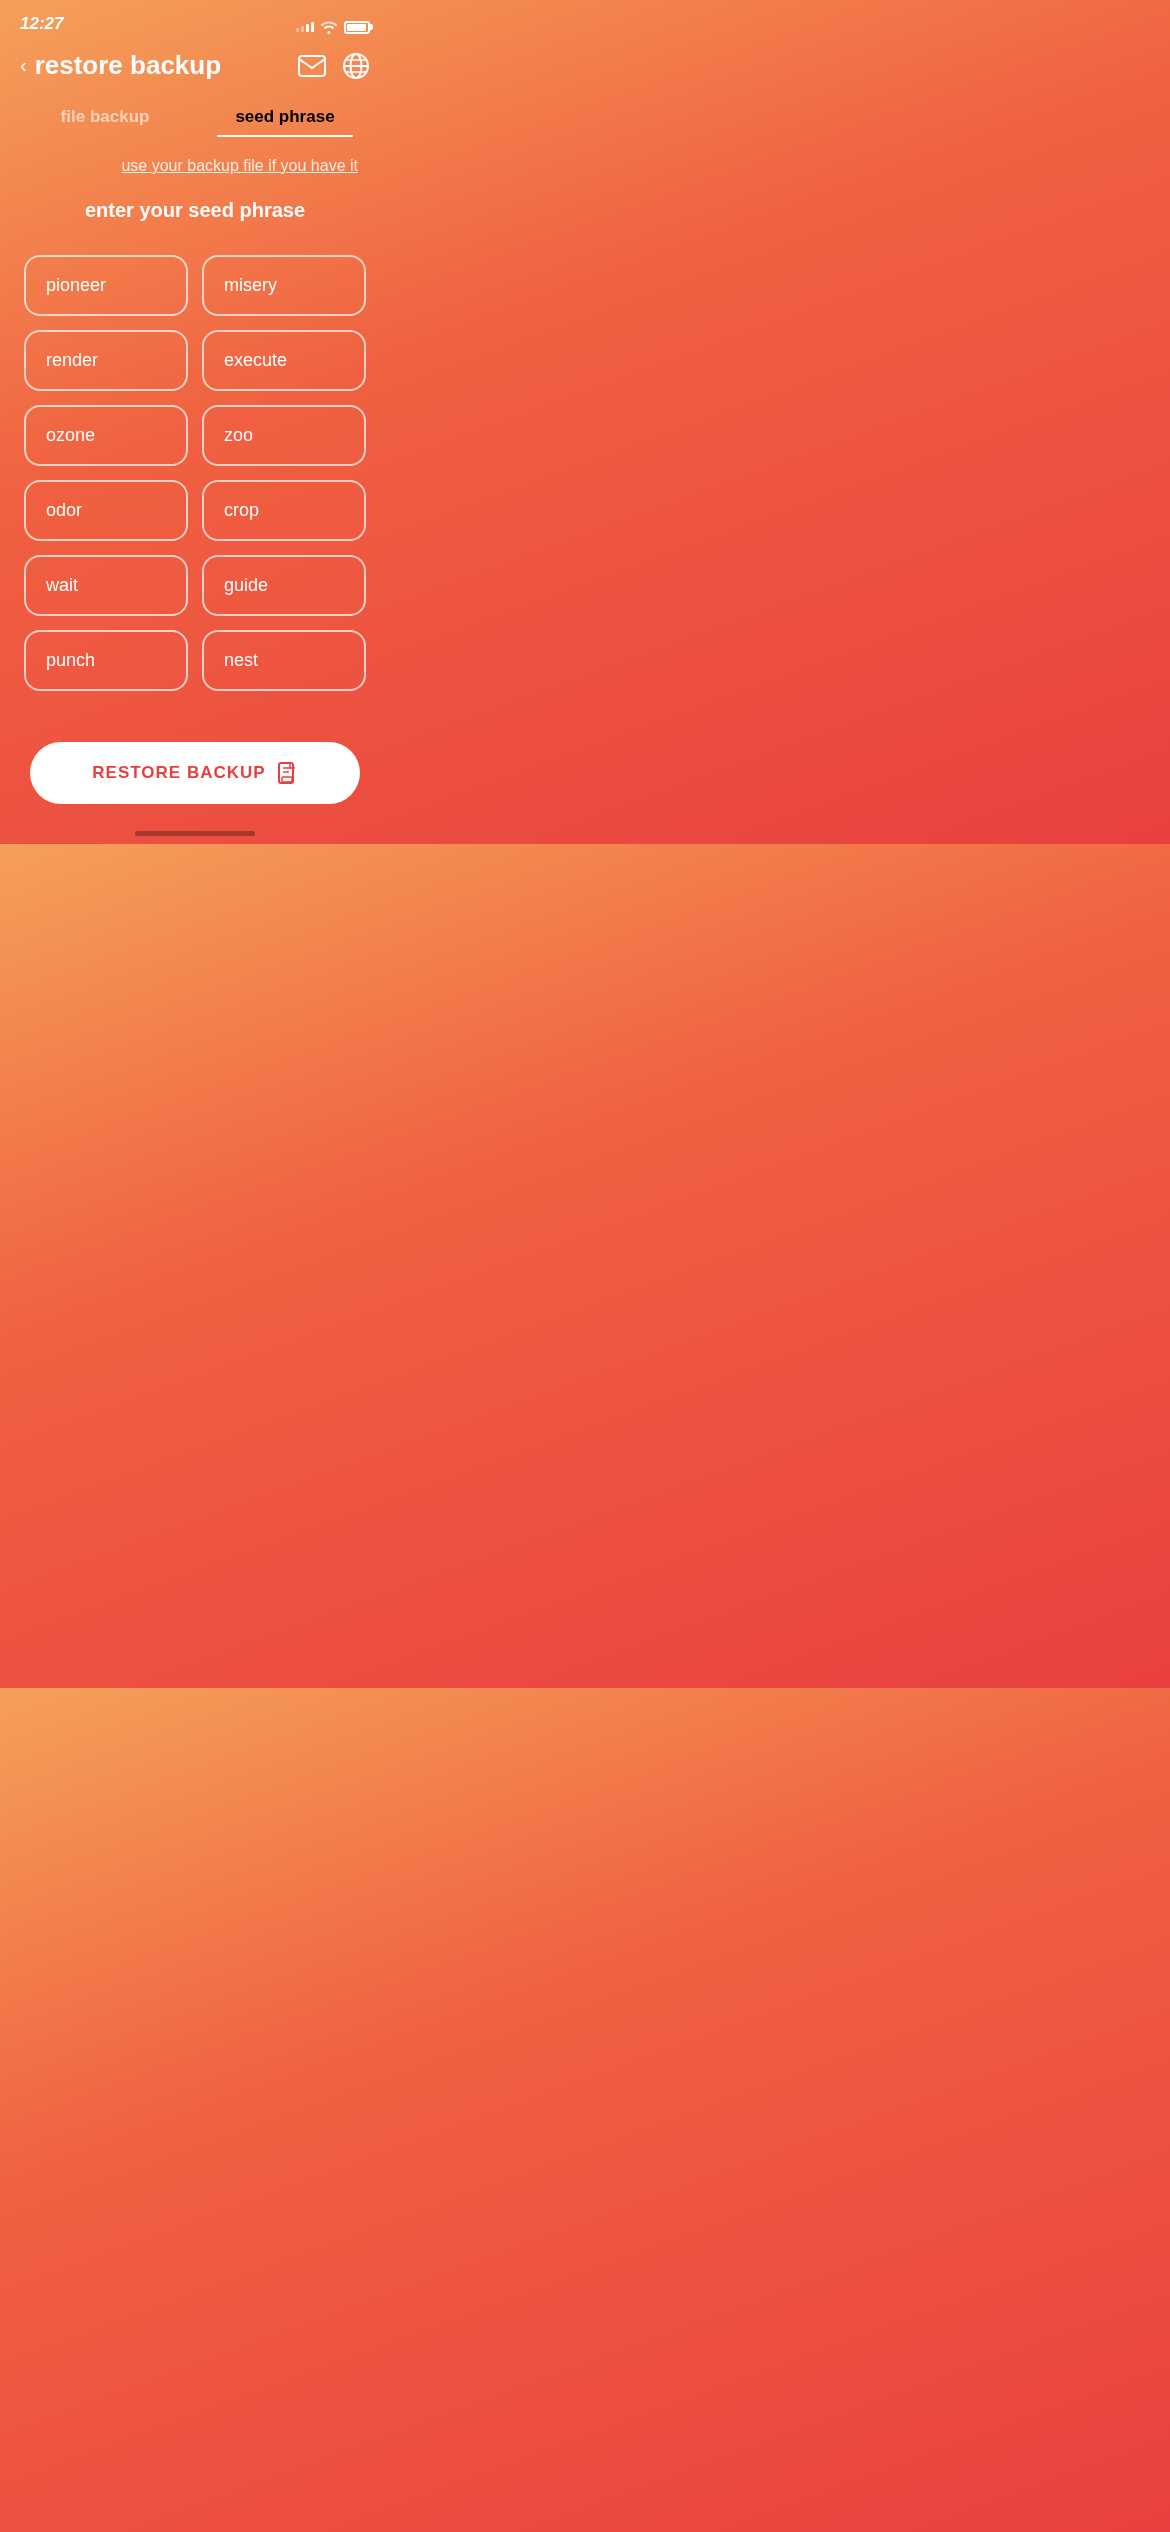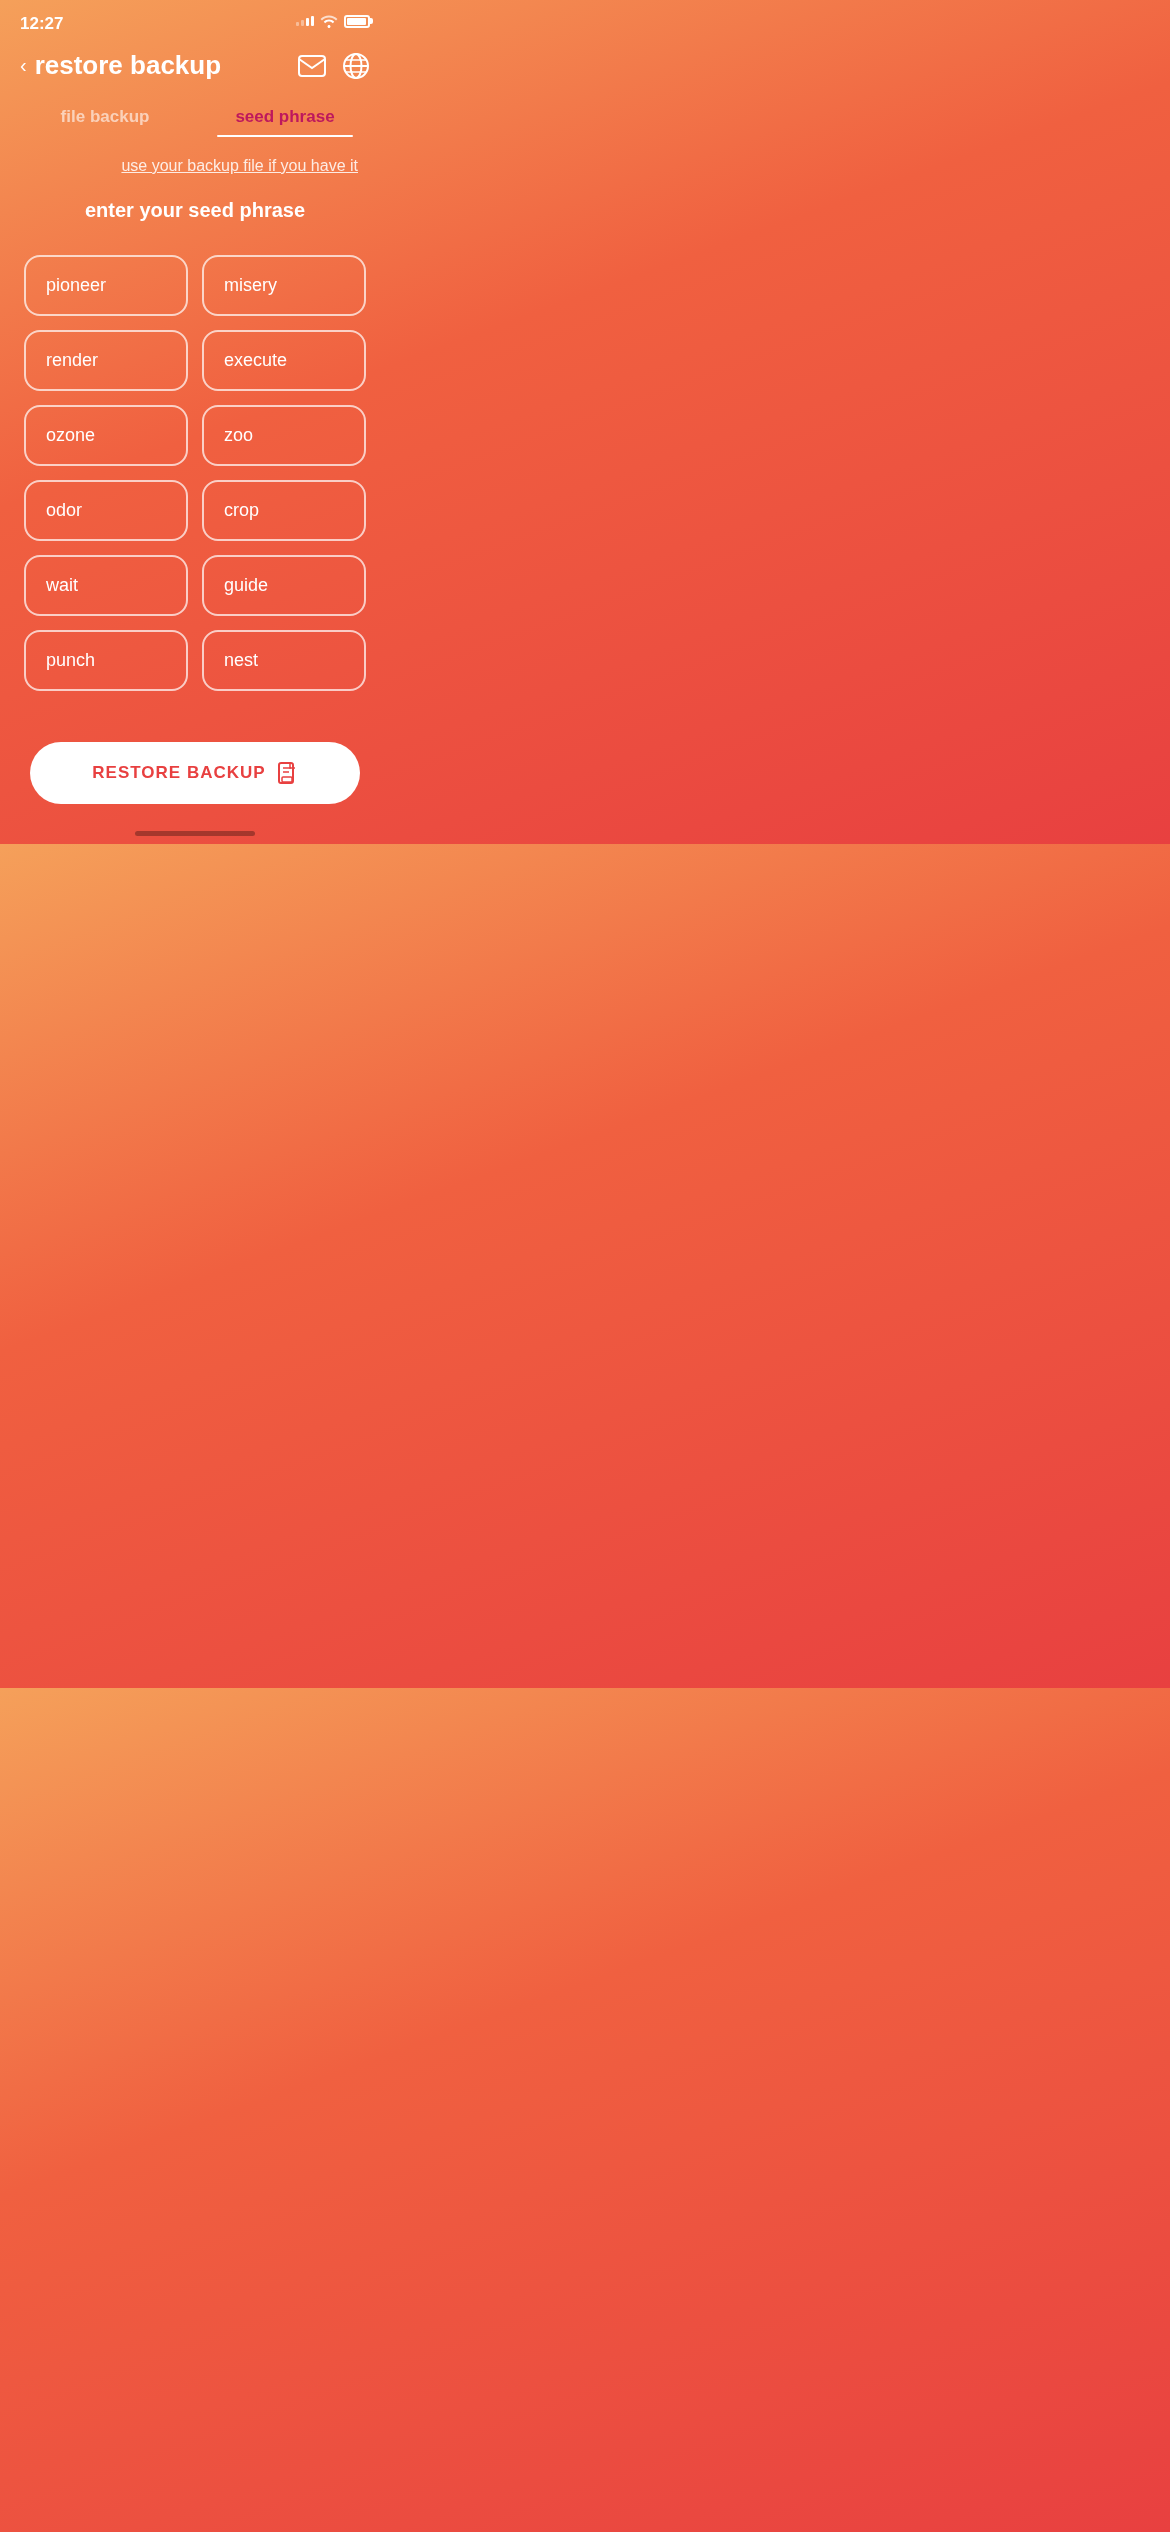--- a/index.html
+++ b/index.html
@@ -14,22 +14,23 @@
       height: 844px;
       background: linear-gradient(160deg, #f5a05a 0%, #f06040 40%, #e84040 100%);
       font-family: -apple-system, BlinkMacSystemFont, 'Segoe UI', sans-serif;
       overflow: hidden;
       position: relative;
     }
 
     .status-bar {
       display: flex;
       justify-content: space-between;
-      align-items: flex-start;
+      align-items: flex-end;
       padding: 14px 20px 8px;
+      font-style: italic;
     }
 
     .status-time {
       color: white;
       font-size: 17px;
       font-weight: 600;
     }
 
     .status-icons {
       display: flex;
@@ -133,21 +134,21 @@
       font-weight: 600;
       cursor: pointer;
       position: relative;
     }
 
     .tab-inactive {
       color: rgba(255,255,255,0.6);
     }
 
     .tab-active {
-      color: #be185d;
+      color: #000000;
     }
 
     .tab-active::after {
       content: '';
       position: absolute;
       bottom: 0;
       left: 10%;
       right: 10%;
       height: 2px;
       background: white;

